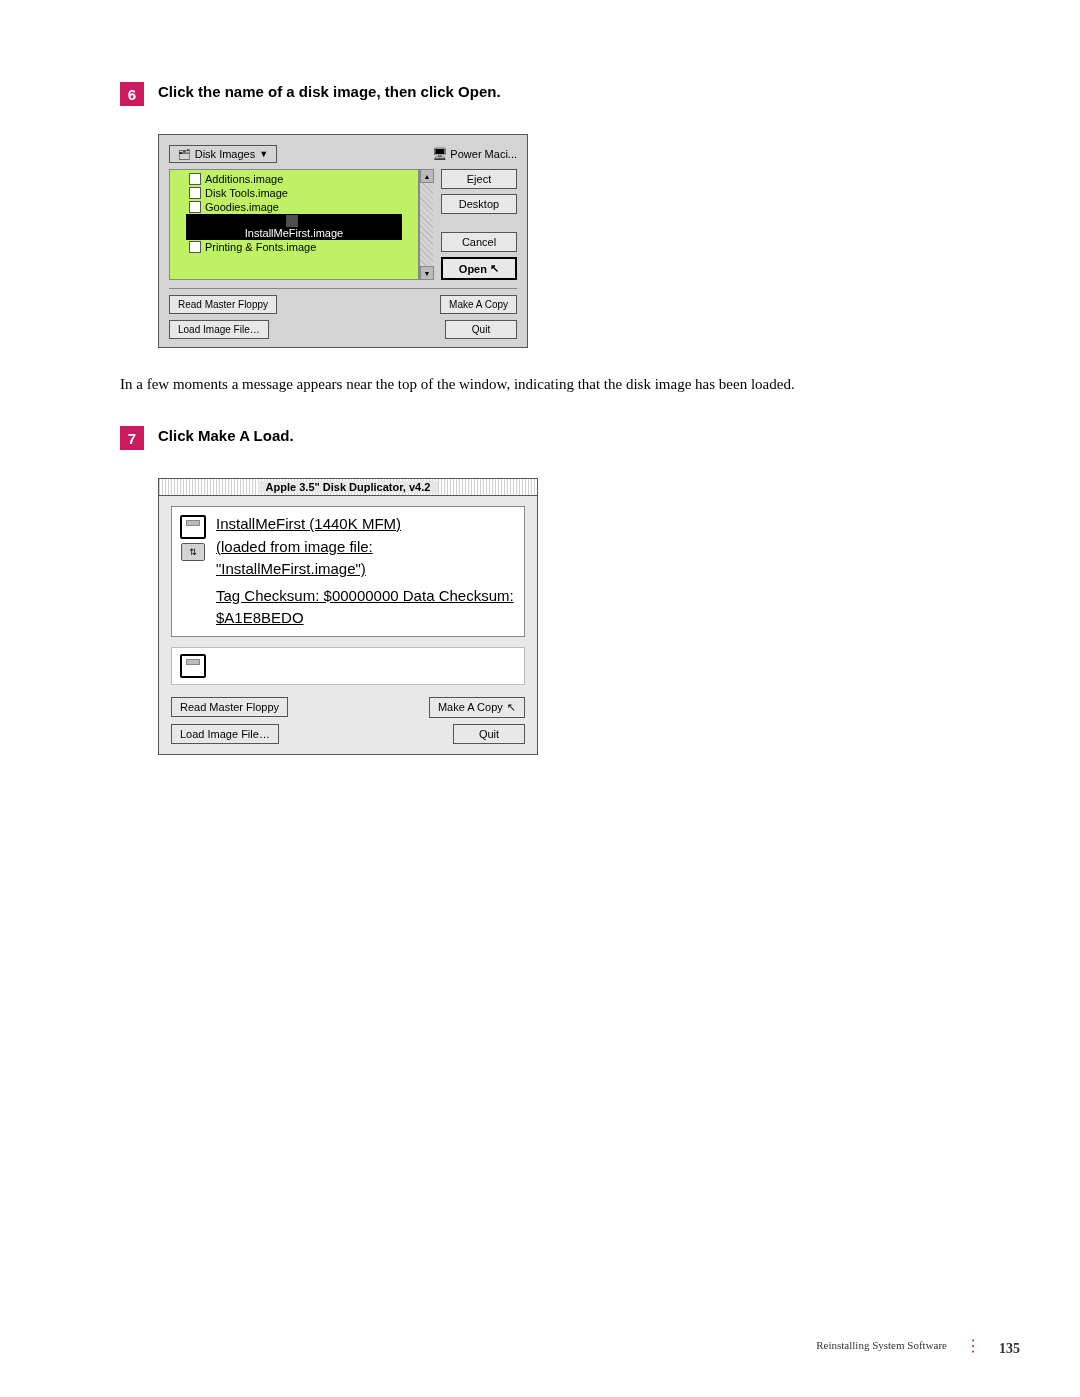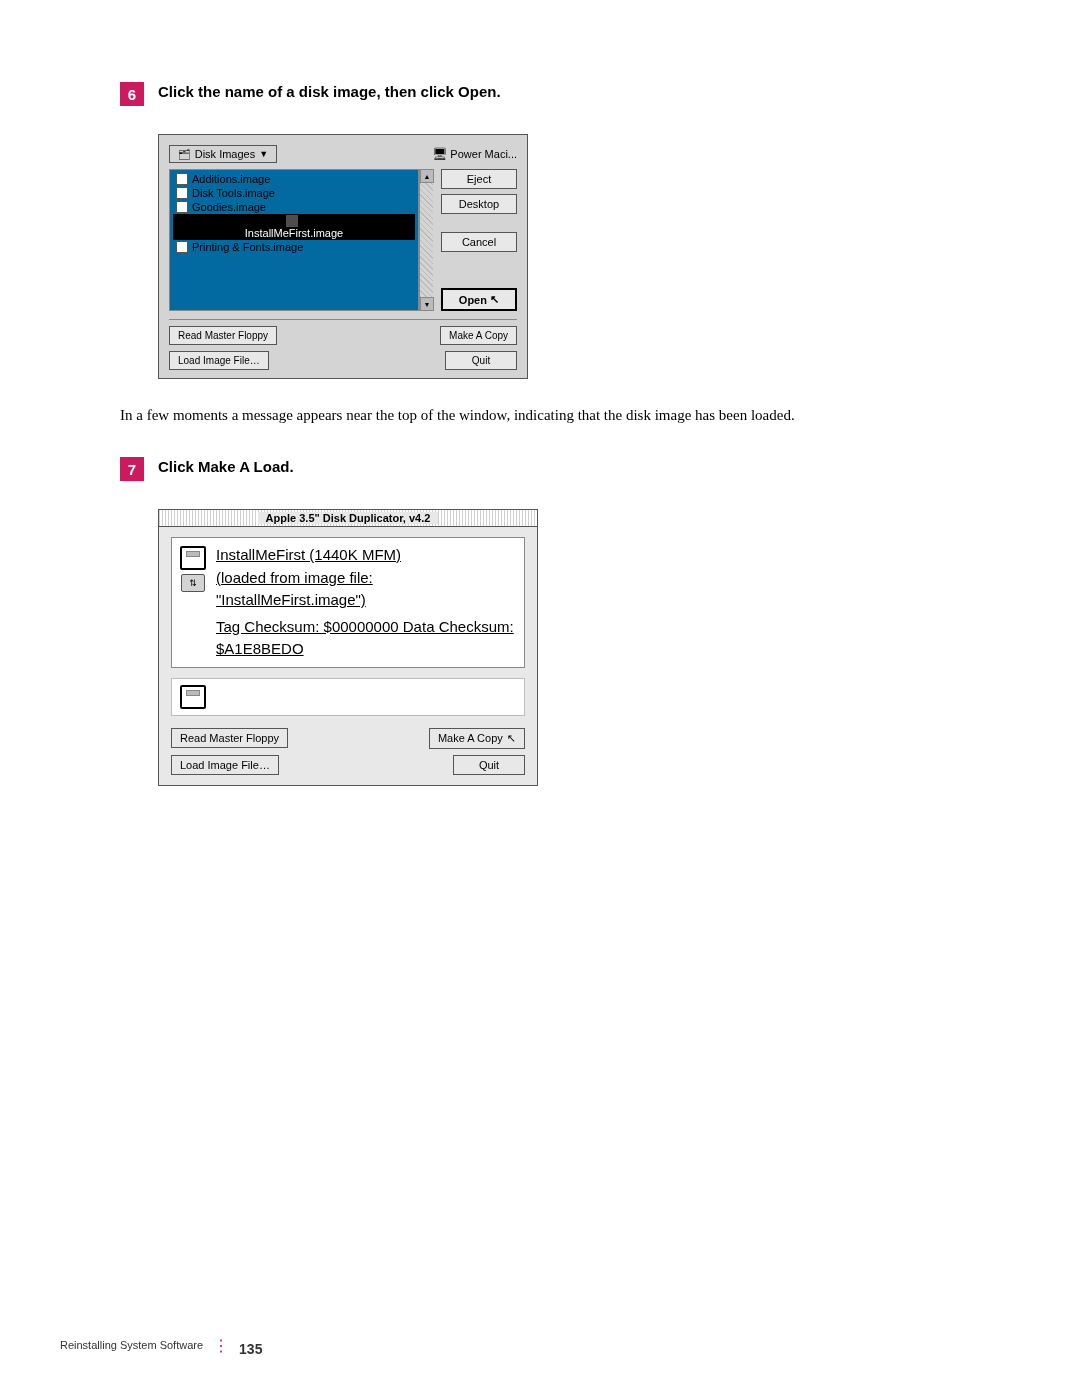--- a/index.html
+++ b/index.html
@@ -156,25 +156,27 @@
       align-items: center;
     }
 
     
     .page-footer {
       position: absolute;
       bottom: 40px;
       left: 0;
       right: 0;
       display: flex;
+      justify-content: flex-end;
       align-items: center;
       padding: 0 60px;
-      font-family: Liberation Sans, sans-serif;
+      font-family: Liberation Serif, serif;
       font-size: 11px;
       color: #333;
+      gap: 8px;
     }
 
     .footer-text {
       margin-right: 10px;
     }
 
     .footer-dots {
       color: #cc1a5e;
       font-size: 16px;
       margin-right: 8px;
@@ -210,21 +212,21 @@
           </div>
           <div style="display: flex; align-items: center; gap: 3px; font-size: 11px;">
             <span style="font-size: 12px;">🖥</span>
             <span>Power Maci...</span>
           </div>
         </div>
 
         <div style="display: flex; gap: 8px;">
 
           <div style="display: flex; flex: 1;">
-            <div style="flex: 1; background: #0369a1; border: 1.5px solid #888; padding: 2px 3px;">
+            <div style="flex: 1; background: #bef264; border: 1.5px solid #888; padding: 2px 16px;">
               <div class="dialog-file-item">
                 <span style="display:inline-block;width:12px;height:12px;border:1px solid #555;margin-right:4px;background:#fff;"></span>
                 <span>Additions.image</span>
               </div>
               <div class="dialog-file-item">
                 <span style="display:inline-block;width:12px;height:12px;border:1px solid #555;margin-right:4px;background:#fff;"></span>
                 <span>Disk Tools.image</span>
               </div>
               <div class="dialog-file-item">
                 <span style="display:inline-block;width:12px;height:12px;border:1px solid #555;margin-right:4px;background:#fff;"></span>
@@ -245,21 +247,21 @@
               <div style="flex:1;background:repeating-linear-gradient(45deg,#bbb,#bbb 1px,#d4d4d4 1px,#d4d4d4 4px);"></div>
               <div style="width:14px;height:14px;border:1px solid #888;background:#bbb;display:flex;align-items:center;justify-content:center;font-size:7px;">▼</div>
             </div>
           </div>
 
           <div style="display: flex; flex-direction: column; gap: 5px; min-width: 76px;">
             <button class="mac-button">Eject</button>
             <button class="mac-button">Desktop</button>
             <div style="height: 8px;"></div>
             <button class="mac-button">Cancel</button>
-            <button class="mac-button default-btn" style="display:flex;align-items:center;justify-content:center;gap:3px;margin-top:31px;">
+            <button class="mac-button default-btn" style="display:flex;align-items:center;justify-content:center;gap:3px;">
               <span>Open</span>
               <span style="font-size:11px;">↖</span>
             </button>
           </div>
         </div>
 
         <div style="display:flex;justify-content:space-between;margin-top:8px;border-top:1px solid #888;padding-top:6px;">
           <button class="mac-button" style="font-size:10px;">Read Master Floppy</button>
           <button class="mac-button" style="font-size:10px;">Make A Copy</button>
         </div>

